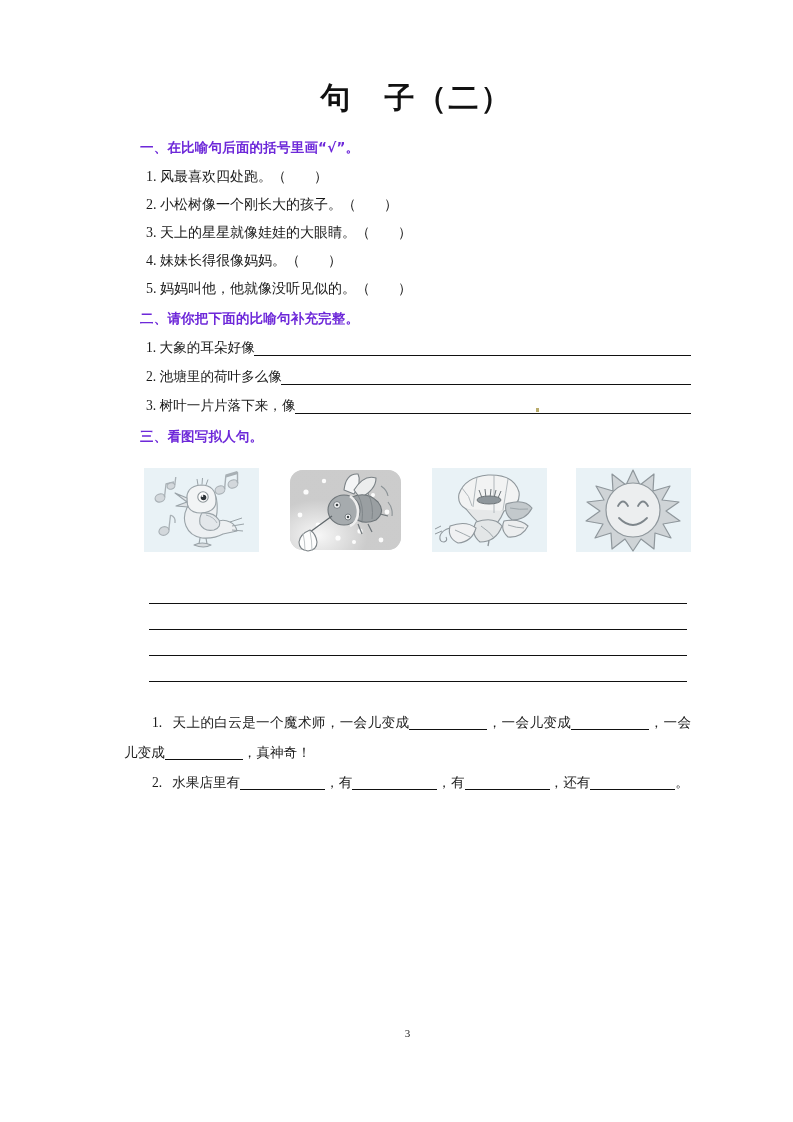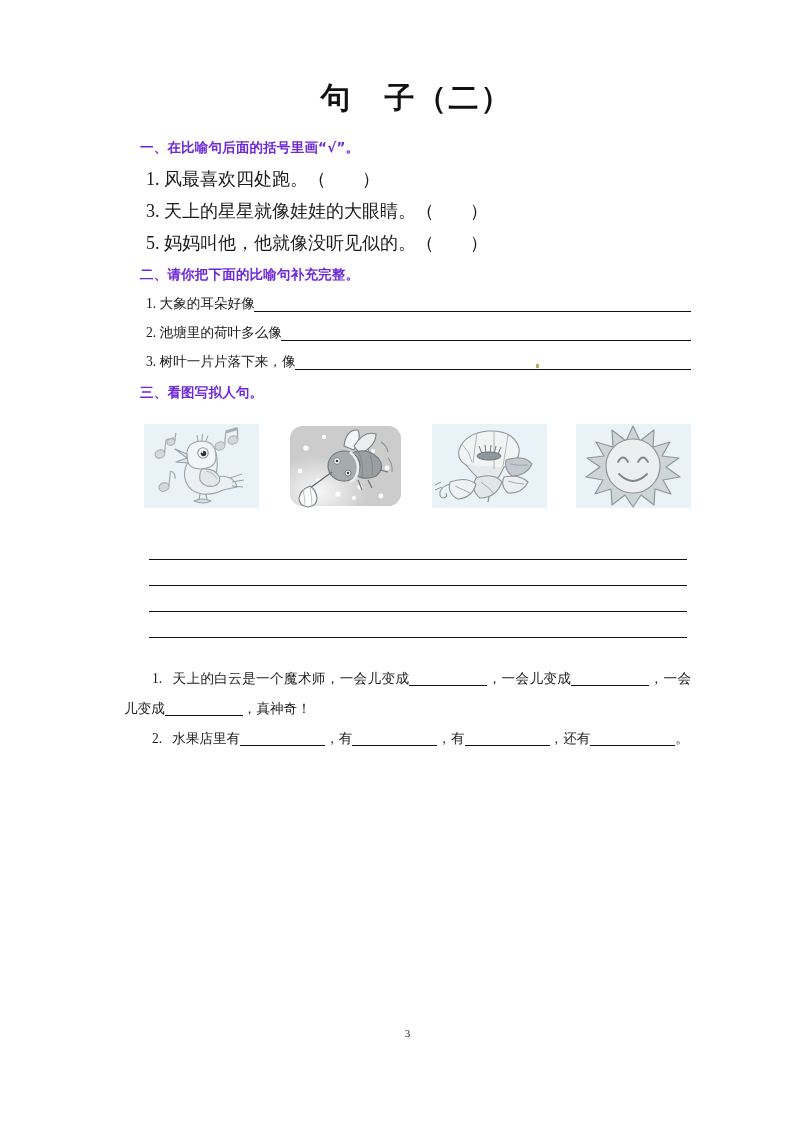--- a/index.html
+++ b/index.html
@@ -46,21 +46,21 @@
     font-size: 13.5px;
     font-weight: bold;
     color: #6d28d9;
     margin: 0 0 13px 0;
     padding-left: 16px;
     letter-spacing: 0.2px;
   }
 
   
   .q {
-    font-size: 18px;
+    font-size: 14px;
     line-height: 1.0;
     margin: 0 0 14px 0;
     padding-left: 22px;
     color: #1a1a1a;
     white-space: nowrap;
   }
 
   
   .fill-row {
     display: flex;
@@ -147,21 +147,23 @@
 <body>
 
 <div class="page">
   <div class="content">
 
     <h1 class="title">句　子（二）</h1>
 
     <div>
       <div class="sec-head">一、在比喻句后面的括号里画“√”。</div>
       <p class="q">1. 风最喜欢四处跑。（　　）</p>
+      <p class="q">2. 小松树像一个刚长大的孩子。（　　）</p>
       <p class="q">3. 天上的星星就像娃娃的大眼睛。（　　）</p>
+      <p class="q">4. 妹妹长得很像妈妈。（　　）</p>
       <p class="q">5. 妈妈叫他，他就像没听见似的。（　　）</p>
     </div>
 
     <div style="margin-top:4px;">
       <div class="sec-head">二、请你把下面的比喻句补充完整。</div>
 
       <div class="fill-row">
         <span class="label">1. 大象的耳朵好像</span>
         <span class="rule"></span>
       </div>

